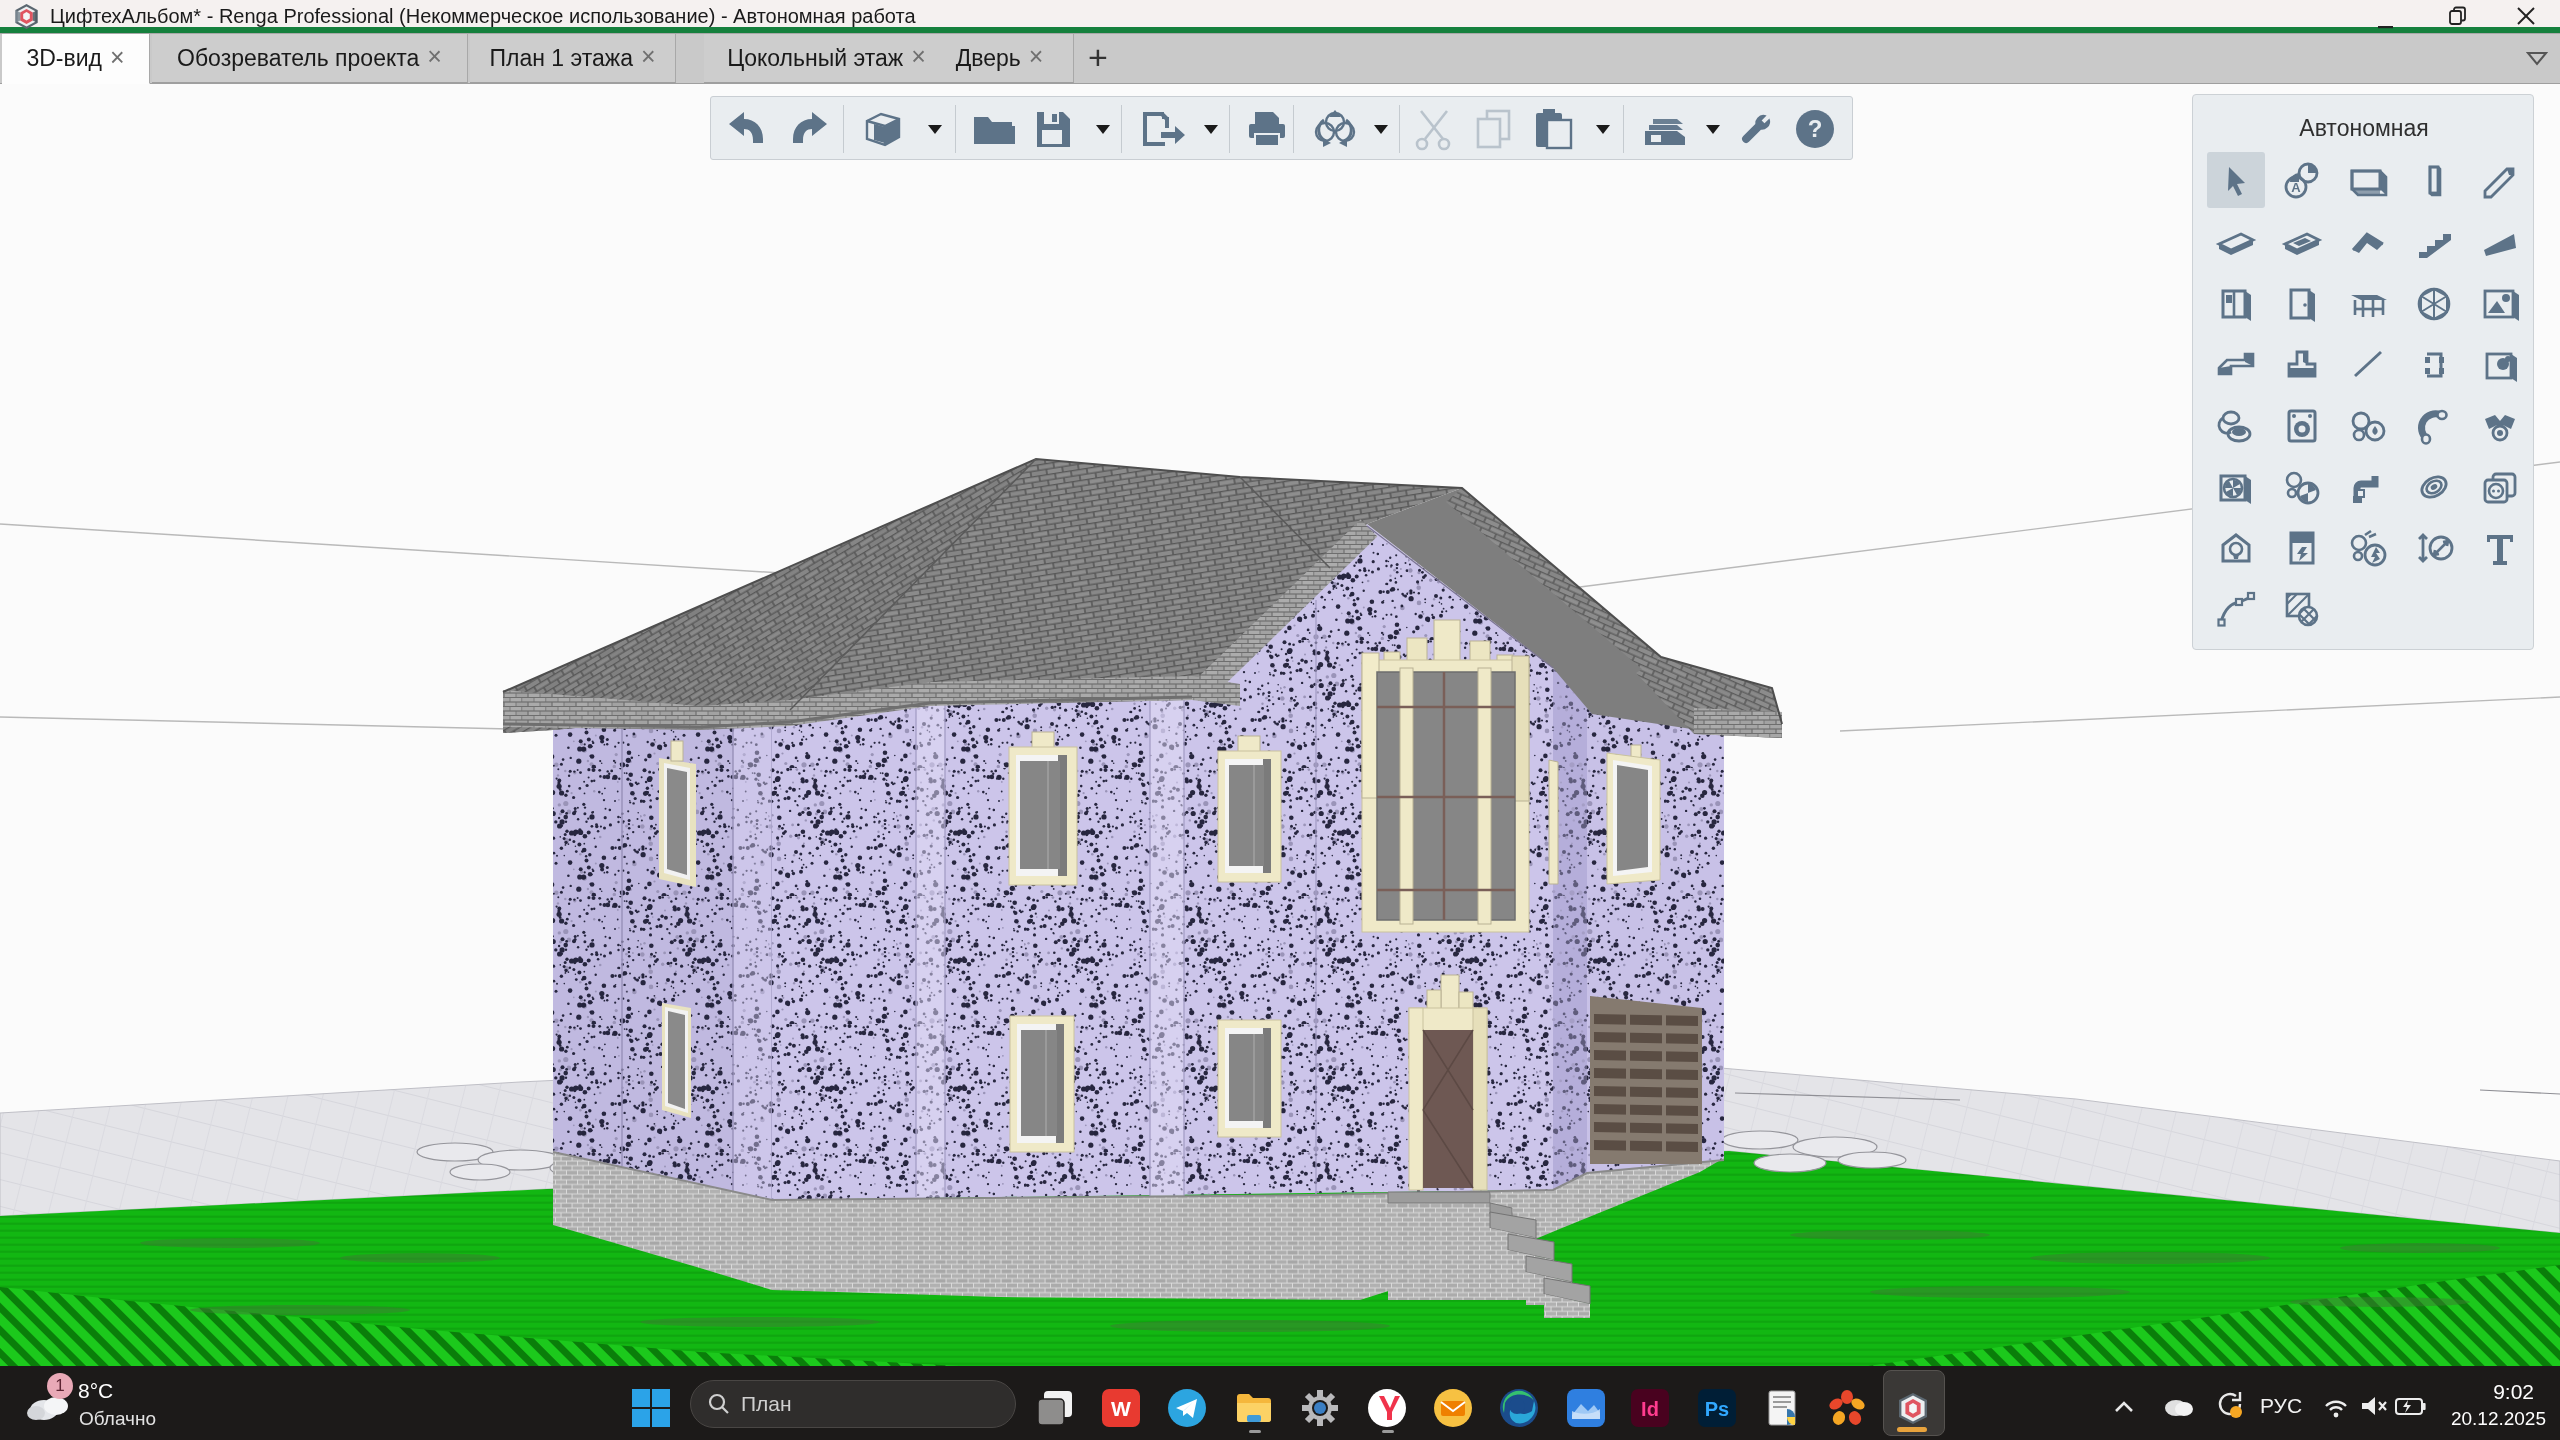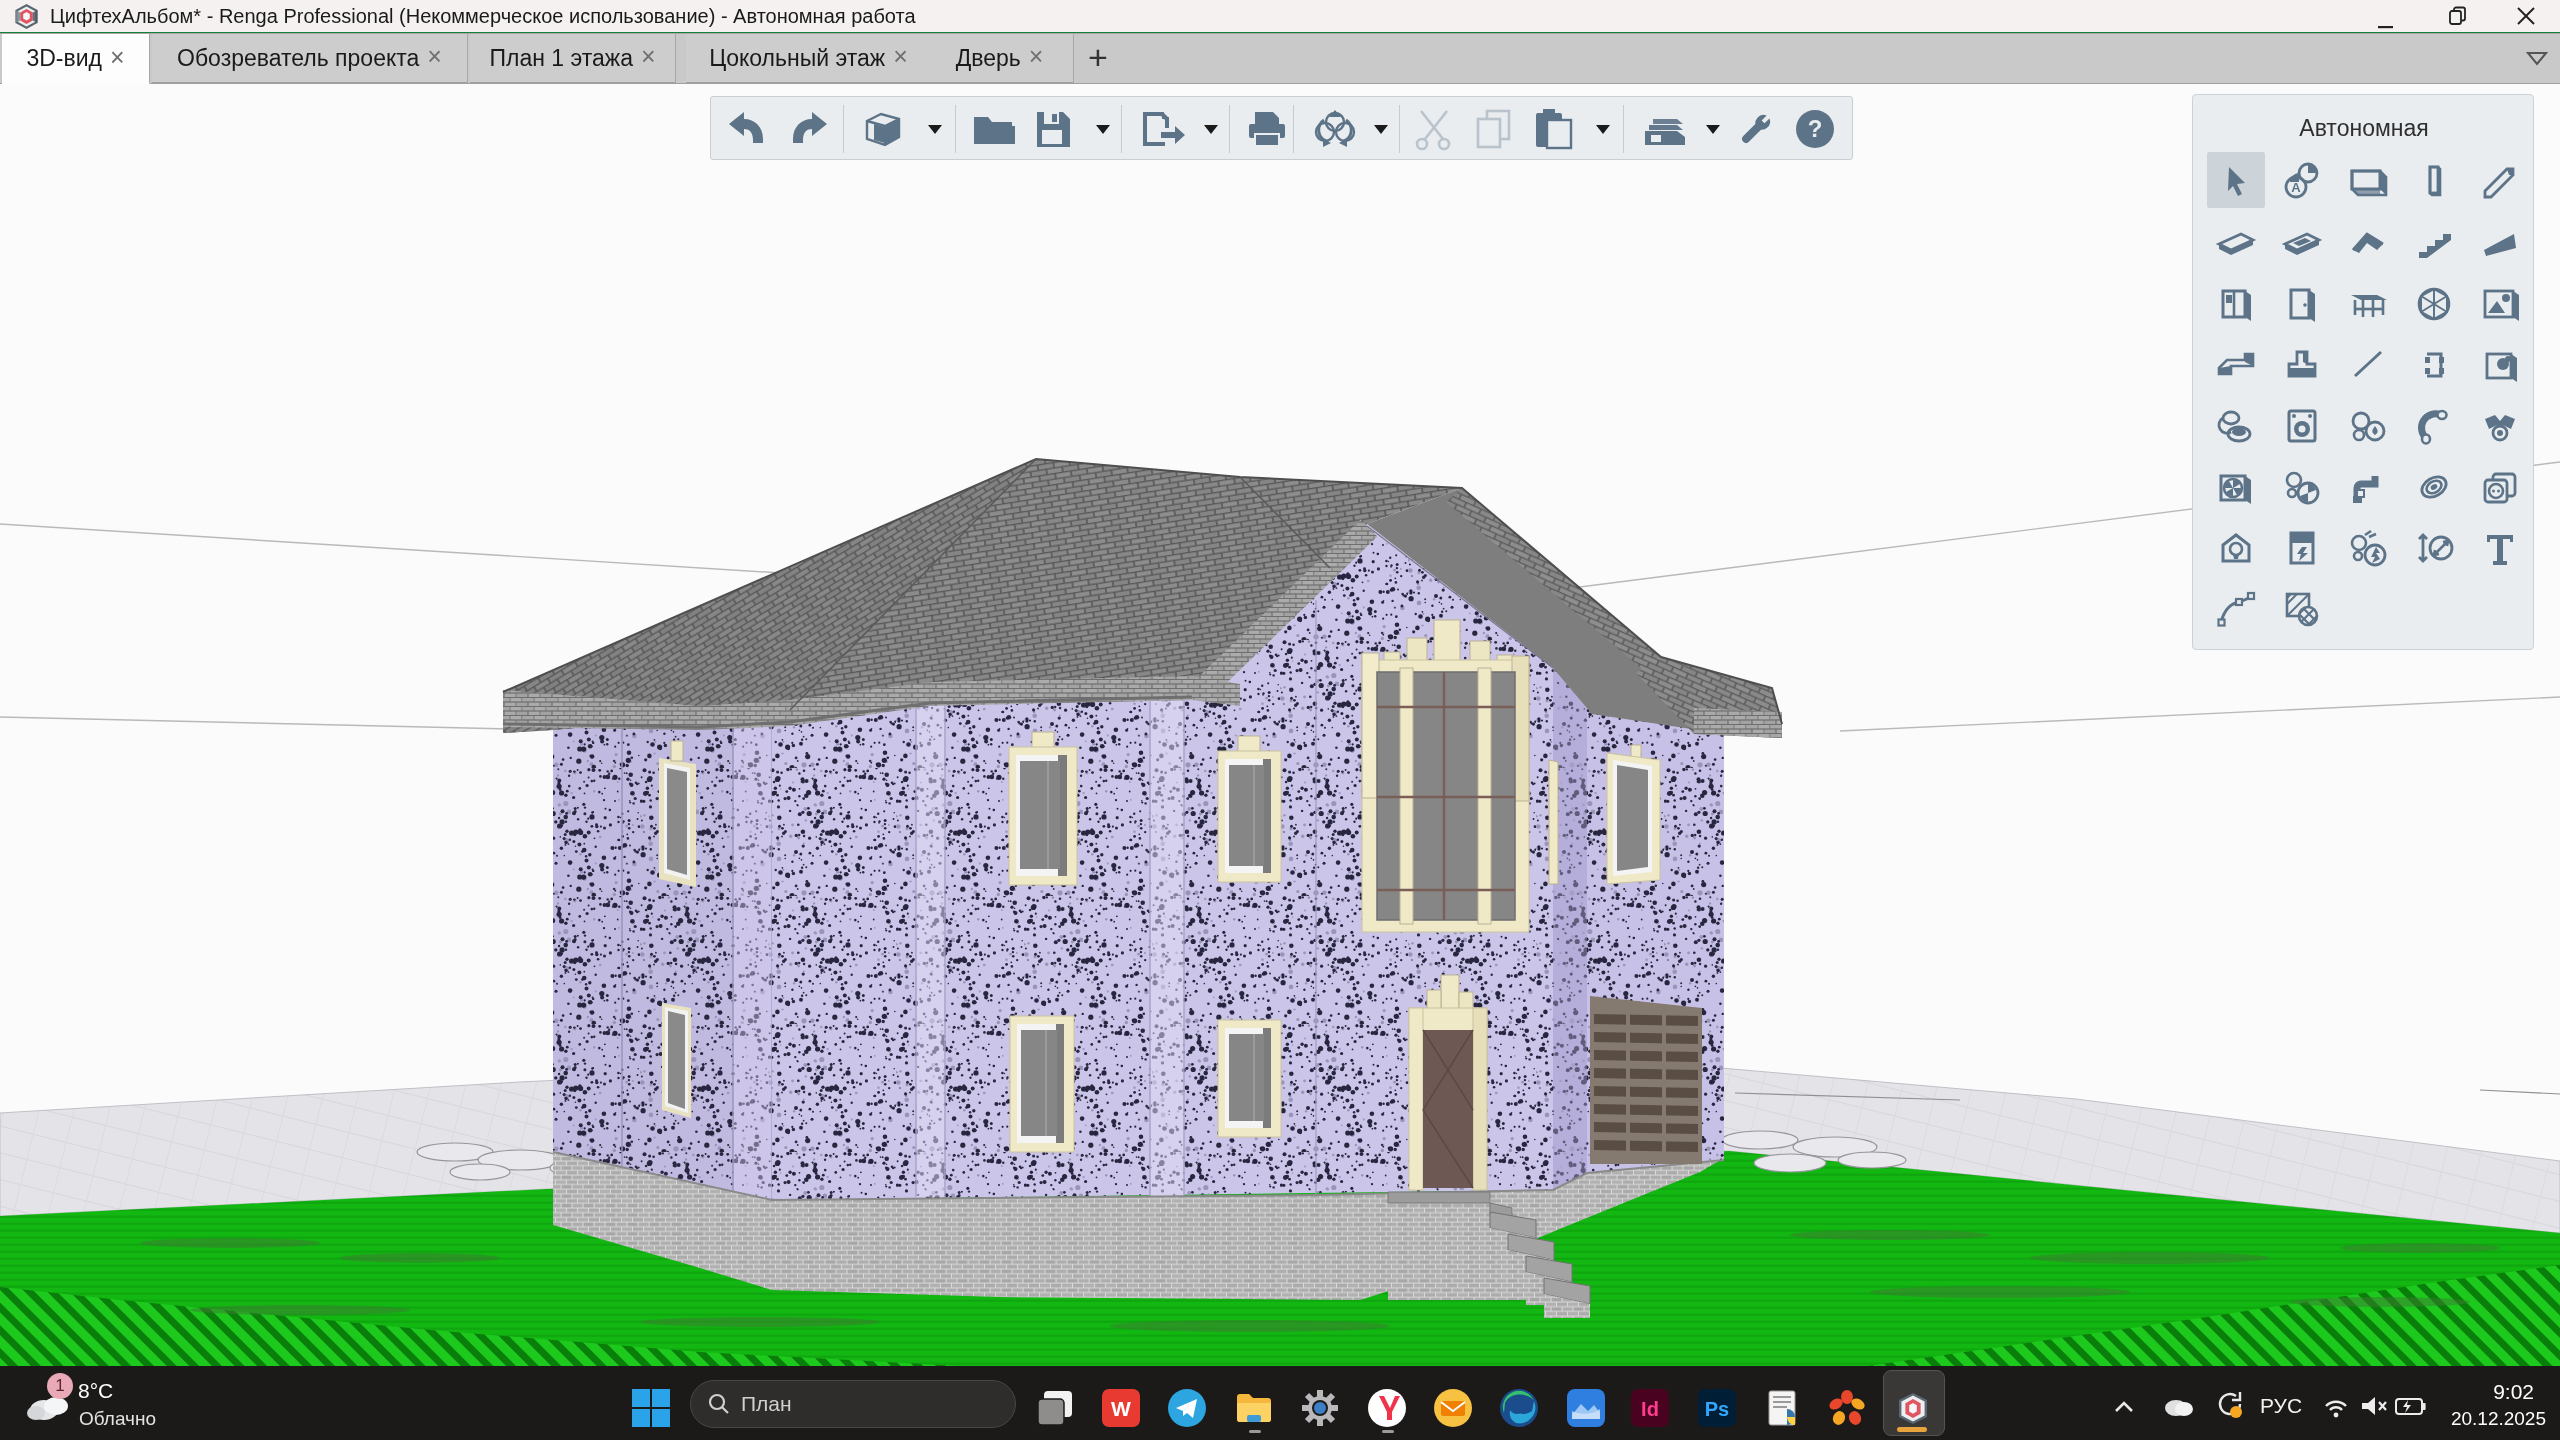--- a/index.html
+++ b/index.html
@@ -1,18 +1,18 @@
 <!DOCTYPE html>
 <html><head><meta charset="utf-8">
 <style>
 * { margin:0; padding:0; box-sizing:border-box; }
 html,body { width:2560px; height:1440px; overflow:hidden; font-family:"Liberation Sans", sans-serif; }
 #page { position:relative; width:2560px; height:1440px; background:#fbfbfb; }
 #scene { position:absolute; left:0; top:0; }
-.titlebar { position:absolute; left:0; top:0; width:2560px; height:33px; background:#f5f1f0; border-bottom:1px solid #15803d; }
+.titlebar { position:absolute; left:0; top:0; width:2560px; height:33px; background:#f5f1f0; border-bottom:6px solid #15803d; }
 .tlogo { position:absolute; left:13px; top:3px; }
 .ttext { position:absolute; left:50px; top:5px; font-size:20px; color:#1a1a1a; }
 .wbtn { position:absolute; }
 .tabbar { position:absolute; left:0; top:33px; width:2560px; height:51px; background:#c9c9c9; border-top:1px solid #a8a8a8; border-bottom:1px solid #9f9f9f; }
 .tab { position:absolute; top:0; height:49px; background:#cdcdcd; border-right:1px solid #a8a8a8; border-bottom:1px solid #9f9f9f; display:flex; align-items:center; justify-content:center; gap:8px; }
 .tab.active { background:#fdfdfd; border-bottom:1px solid #fdfdfd; height:50px; }
 .tlabel { font-size:23px; color:#1a1a1a; white-space:nowrap; }
 .tclose { font-size:25px; color:#707070; margin-top:-3px; }
 .plus { position:absolute; left:1076px; top:0; width:44px; height:49px; font-size:34px; color:#333; text-align:center; line-height:46px; }
 .tdrop { position:absolute; right:12px; top:16px; }
@@ -647,21 +647,21 @@
         <span class="tclose">×</span>
       </div>
  <div class="tab" style="left:152px;width:316px">
         <span class="tlabel">Обозреватель проекта</span>
         <span class="tclose">×</span>
       </div>
  <div class="tab" style="left:470px;width:206px">
         <span class="tlabel">План 1 этажа</span>
         <span class="tclose">×</span>
       </div>
- <div class="tab" style="left:686px;width:246px">
+ <div class="tab" style="left:704px;width:246px">
         <span class="tlabel">Цокольный этаж</span>
         <span class="tclose">×</span>
       </div>
  <div class="tab" style="left:926px;width:148px">
         <span class="tlabel">Дверь</span>
         <span class="tclose">×</span>
       </div>
  <div class="plus">+</div>
  <svg class="tdrop" width="22" height="16" viewBox="0 0 22 16">
         <polygon points="2,3 20,3 11,14" fill="none" stroke="#555" stroke-width="2"></polygon>

